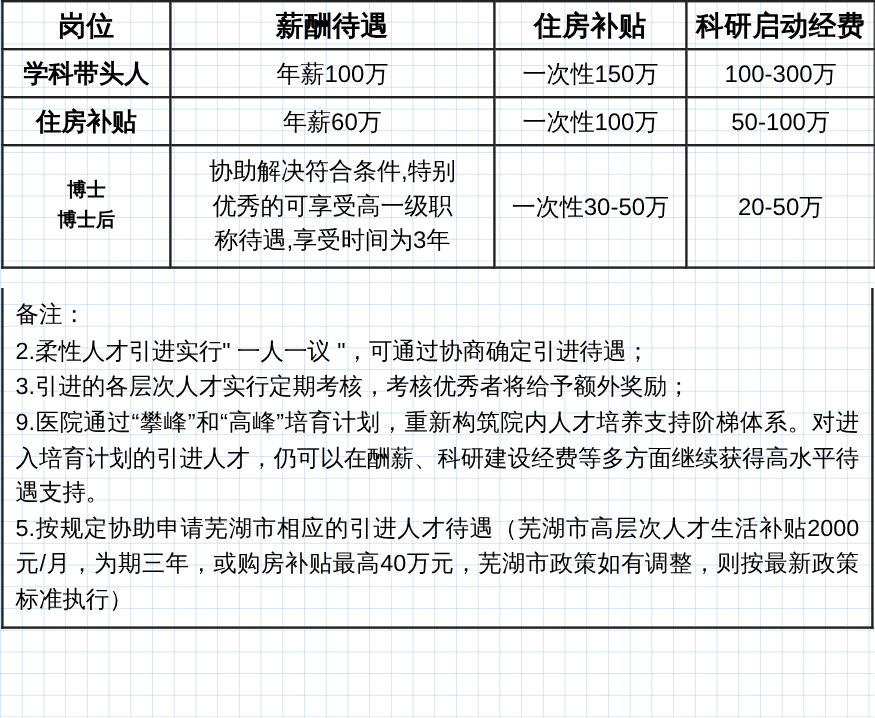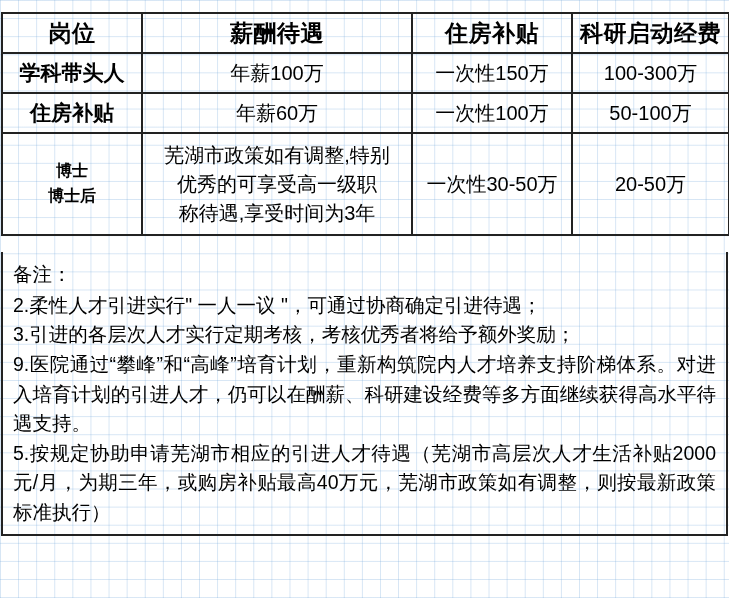--- a/index.html
+++ b/index.html
@@ -23,21 +23,21 @@
     height: 598px;
     background-color: #ffffff;
     background-image:
       linear-gradient(to right, rgba(120,170,220,0.30) 1px, transparent 1px),
       linear-gradient(to bottom, rgba(120,170,220,0.30) 1px, transparent 1px);
     background-size: 18.1px 18.1px;
     z-index: 0;
   }
   #page {
     position: absolute;
-    left: 0; top: 12px;
+    left: 0; top: 0;
     width: 729px;
     height: 510px;
     z-index: 1;
   }
   table.main-table {
     border-collapse: collapse;
     width: 727px;
     margin: 0 0 0 1px;
     table-layout: fixed;
   }
@@ -135,21 +135,21 @@
         <td class="cell">年薪60万</td>
         <td class="cell">一次性100万</td>
         <td class="cell">50-100万</td>
       </tr>
       <tr class="row-c">
         <td class="stacked">
           <div>博士</div>
           <div>博士后</div>
         </td>
         <td class="multiline">
-          <div>芜湖市政策如有调整,特别</div>
+          <div>协助解决符合条件,特别</div>
           <div>优秀的可享受高一级职</div>
           <div>称待遇,享受时间为3年</div>
         </td>
         <td class="cell">一次性30-50万</td>
         <td class="cell">20-50万</td>
       </tr>
     </tbody>
   </table>
 
   <div class="notes-cell">

